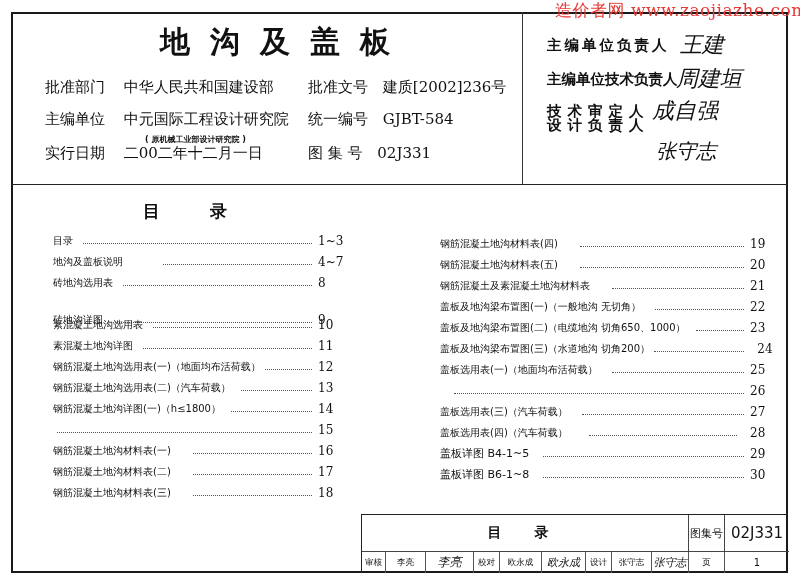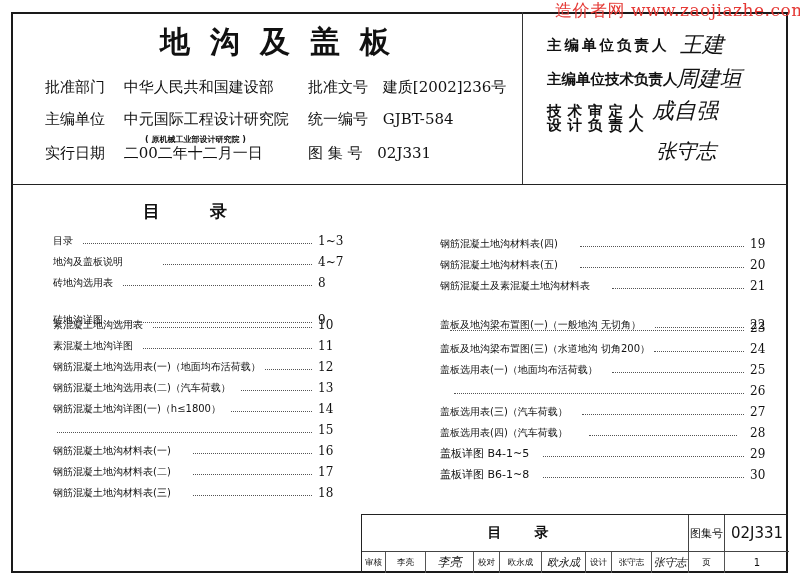--- a/index.html
+++ b/index.html
@@ -175,30 +175,31 @@
   <div class="toc-item" style="left:440px; top:252px; width:340px;">
       <span class="t">钢筋混凝土地沟材料表(五)</span>
       <span class="dots" style="margin-left:22px;"></span>
       <span class="p">20</span>
     </div>
   <div class="toc-item" style="left:440px; top:273px; width:340px;">
       <span class="t">钢筋混凝土及素混凝土地沟材料表</span>
       <span class="dots" style="margin-left:22px;"></span>
       <span class="p">21</span>
     </div>
-  <div class="toc-item" style="left:440px; top:312px; width:340px;">
+  <div class="toc-item" style="left:440px; top:294px; width:340px;">
       <span class="t">盖板及地沟梁布置图(一)（一般地沟 无切角）</span>
       <span class="dots" style="margin-left:14px;"></span>
       <span class="p">22</span>
     </div>
   <div class="toc-item" style="left:440px; top:315px; width:340px;">
+      <span class="t">盖板及地沟梁布置图(二)（电缆地沟 切角650、1000）</span>
       <span class="dots"></span>
       <span class="p">23</span>
     </div>
-  <div class="toc-item" style="left:440px; top:336px; width:340px;">
+  <div class="toc-item" style="left:440px; top:336px; width:340px;text-align:center;">
       <span class="t">盖板及地沟梁布置图(三)（水道地沟 切角200）</span>
       <span class="dots" style="margin-left:4px;"></span>
       <span class="p">24</span>
     </div>
   <div class="toc-item" style="left:440px; top:357px; width:340px;">
       <span class="t">盖板选用表(一)（地面均布活荷载）</span>
       <span class="dots" style="margin-left:14px;"></span>
       <span class="p">25</span>
     </div>
   <div class="toc-item" style="left:440px; top:378px; width:340px;">

